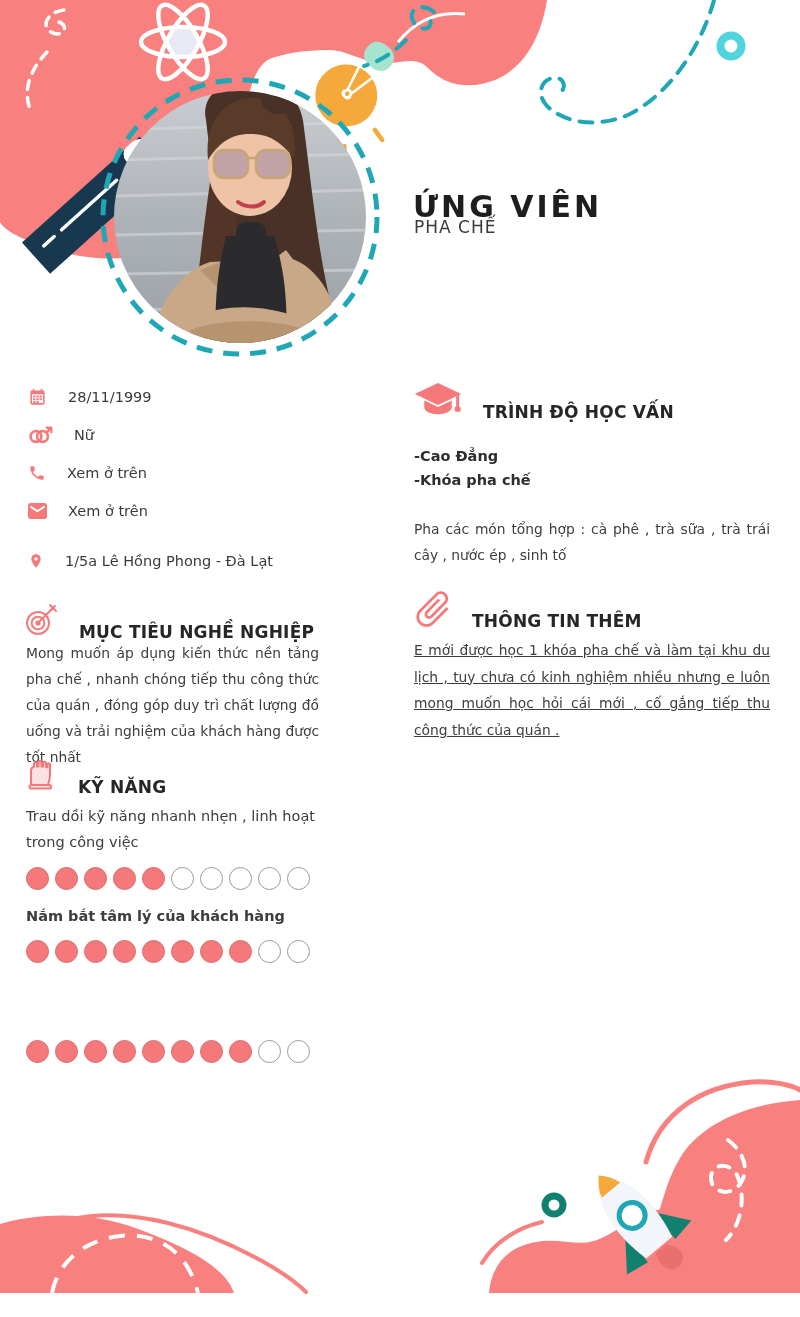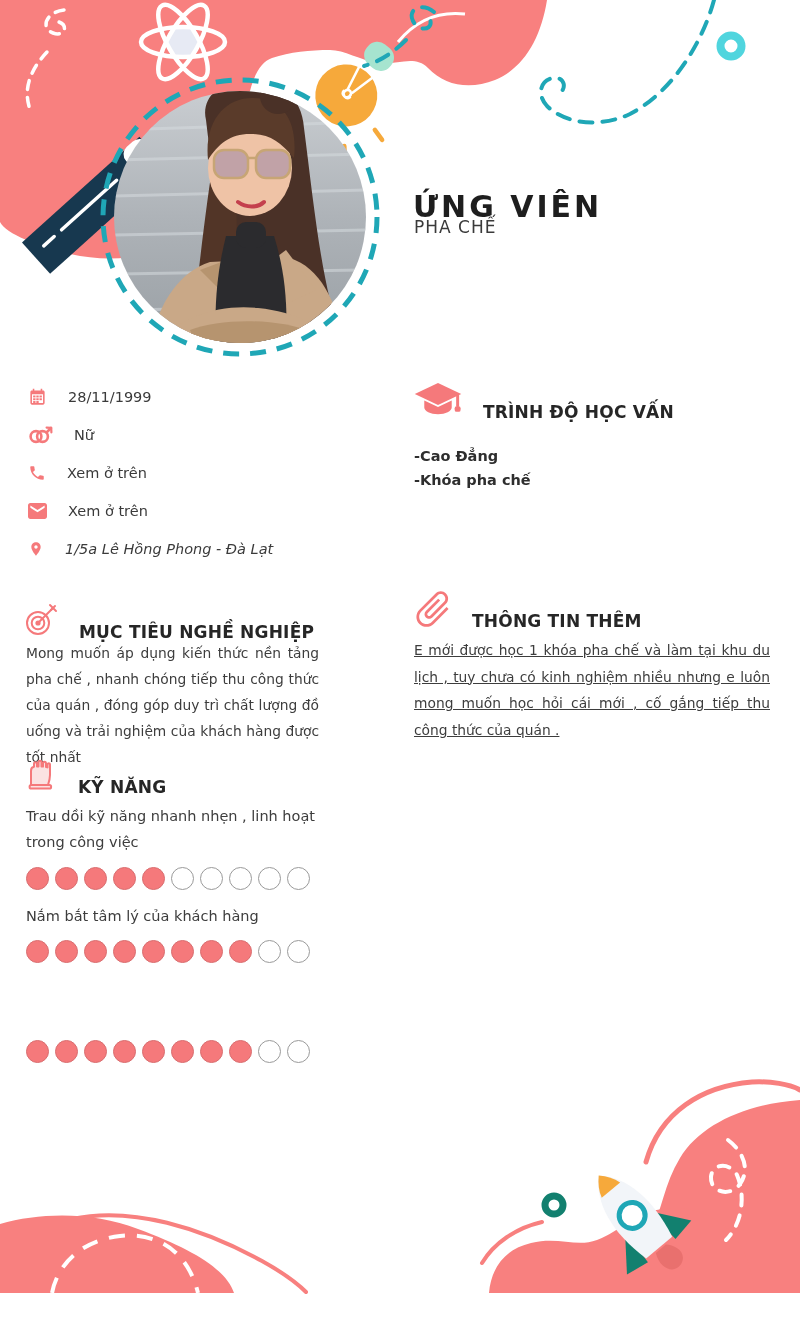--- a/index.html
+++ b/index.html
@@ -190,21 +190,21 @@
         <path fill="#F5797B" d="M6.62 10.79c1.44 2.83 3.76 5.14 6.59 6.59l2.2-2.2c.27-.27.67-.36 1.02-.24 1.12.37 2.33.57 3.57.57.55 0 1 .45 1 1V20c0 .55-.45 1-1 1-9.39 0-17-7.61-17-17 0-.55.45-1 1-1h3.5c.55 0 1 .45 1 1 0 1.25.2 2.45.57 3.57.11.35.03.74-.25 1.02l-2.2 2.2z"></path>
       </svg>
     <span class="txt">Xem ở trên</span>
   </div>
   <div class="info-row" style="top:499px;">
     <svg width="19" height="16" viewBox="0 0 24 20">
         <path fill="#F5797B" d="M21 0H3C1.35 0 .01 1.35.01 3L0 17c0 1.65 1.35 3 3 3h18c1.65 0 3-1.35 3-3V3c0-1.65-1.35-3-3-3zm0 6l-9 5.6L3 6V3l9 5.6L21 3v3z"></path>
       </svg>
     <span class="txt">Xem ở trên</span>
   </div>
-  <div class="info-row" style="top:537px;font-style:italic;">
+  <div class="info-row" style="top:549px;">
     <svg width="16" height="20" viewBox="0 0 24 24">
         <path fill="#F5797B" d="M12 2C8.13 2 5 5.13 5 9c0 5.25 7 13 7 13s7-7.75 7-13c0-3.87-3.13-7-7-7zm0 9.5c-1.38 0-2.5-1.12-2.5-2.5s1.12-2.5 2.5-2.5 2.5 1.12 2.5 2.5-1.12 2.5-2.5 2.5z"></path>
       </svg>
     <span class="txt">1/5a Lê Hồng Phong - Đà Lạt</span>
   </div>
 
   <div class="sec-head" style="left:24px;top:598px;gap:21px;">
     <svg width="34" height="34" viewBox="0 0 34 34">
       <g fill="none" stroke="#F5797B" stroke-width="2">
         <circle cx="14" cy="20" r="11"></circle>
@@ -239,21 +239,21 @@
       <span class="dot filled"></span>
       <span class="dot filled"></span>
       <span class="dot filled"></span>
       <span class="dot"></span>
       <span class="dot"></span>
       <span class="dot"></span>
       <span class="dot"></span>
       <span class="dot"></span>
     </div>
 
-  <div class="skill-label" style="left:26px;top:903px;width:295px;">Nắm bắt tâm lý của khách hàng</div>
+  <div class="skill-label" style="left:26px;top:903px;width:295px;font-weight:bold;">Nắm bắt tâm lý của khách hàng</div>
   <div class="dots" style="left:26px;top:940px;">
       <span class="dot filled"></span>
       <span class="dot filled"></span>
       <span class="dot filled"></span>
       <span class="dot filled"></span>
       <span class="dot filled"></span>
       <span class="dot filled"></span>
       <span class="dot filled"></span>
       <span class="dot filled"></span>
       <span class="dot"></span>
@@ -277,20 +277,21 @@
     <svg width="54" height="38" viewBox="0 0 24 18">
       <path fill="#F5797B" d="M12,1 L23,6.2 L12,11.4 L1,6.2 Z"></path>
       <path fill="#F5797B" d="M5.5,9.2 L5.5,12.6 C5.5,14.3 8.4,15.8 12,15.8 C15.6,15.8 18.5,14.3 18.5,12.6 L18.5,9.2 L12,12.3 Z"></path>
       <rect x="20.6" y="6.2" width="1.4" height="6.2" rx="0.7" fill="#F5797B"></rect>
       <rect x="19.9" y="12" width="2.8" height="2.6" rx="0.9" fill="#F5797B"></rect>
     </svg>
     <span class="sec-title">TRÌNH ĐỘ HỌC VẤN</span>
   </div>
   <div class="abs bold-line" style="left:414px;top:444px;">-Cao Đẳng</div>
   <div class="abs bold-line" style="left:414px;top:468px;">-Khóa pha chế</div>
+  <div class="para" style="left:414px;top:516px;width:356px;">Pha các món tổng hợp : cà phê , trà sữa , trà trái cây , nước ép , sinh tố</div>
 
   <div class="sec-head" style="left:411px;top:586px;gap:17px;">
     <svg width="44" height="46" viewBox="0 0 24 24">
       <g transform="rotate(45 12 12)">
         <path fill="#F5797B" d="M16.5 6v11.5c0 2.21-1.79 4-4 4s-4-1.79-4-4V5c0-1.38 1.12-2.5 2.5-2.5s2.5 1.12 2.5 2.5v10.5c0 .55-.45 1-1 1s-1-.45-1-1V6H10v9.5c0 1.38 1.12 2.5 2.5 2.5s2.5-1.12 2.5-2.5V5c0-2.21-1.79-4-4-4S7 2.79 7 5v12.5c0 3.04 2.46 5.5 5.5 5.5s5.5-2.46 5.5-5.5V6h-1.5z"></path>
       </g>
     </svg>
     <span class="sec-title">THÔNG TIN THÊM</span>
   </div>
   <div class="para" style="left:414px;top:637px;width:356px;line-height:26.5px;text-decoration:underline;">E mới được học 1 khóa pha chế và làm tại khu du lịch , tuy chưa có kinh nghiệm nhiều nhưng e luôn mong muốn học hỏi cái mới , cố gắng tiếp thu công thức của quán .</div>

